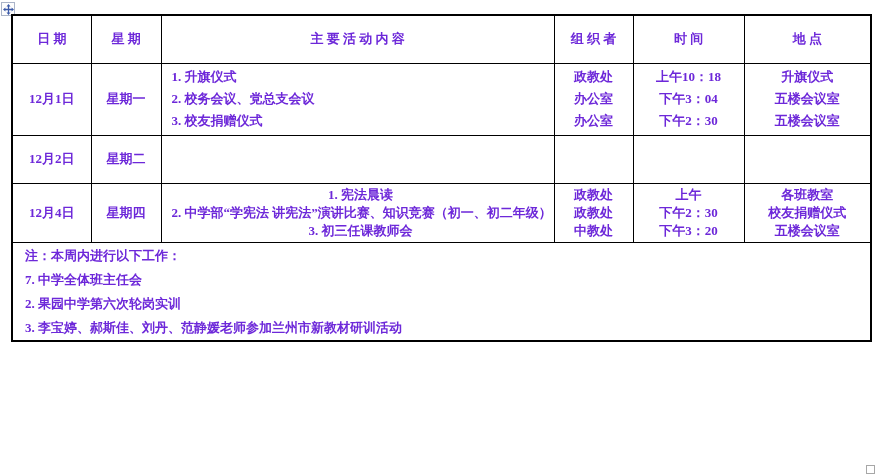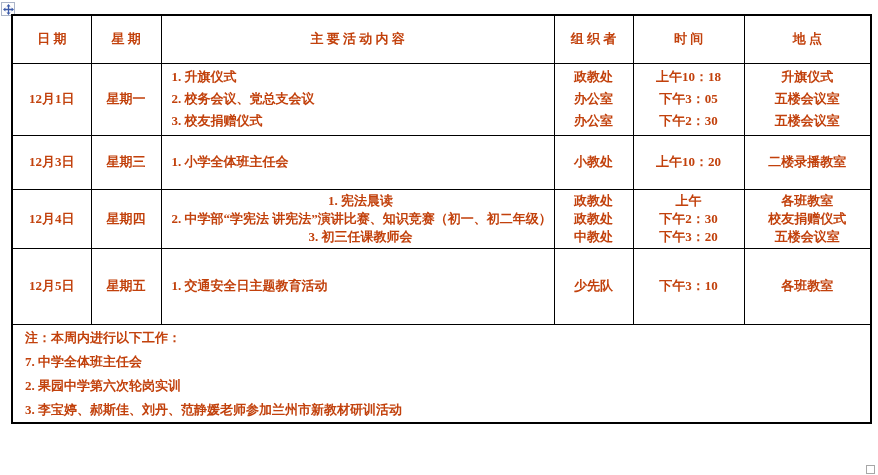--- a/index.html
+++ b/index.html
@@ -18,21 +18,21 @@
   .resize-handle{
     position:absolute;left:866px;top:465px;width:9px;height:9px;box-sizing:border-box;
     border:1px solid #a7a7a7;background:#ffffff;
   }
   table{
     position:absolute;left:11px;top:14px;width:859px;
     border-collapse:collapse;table-layout:fixed;
     border:2px solid #000;
   }
   th,td{
-    border:1px solid #000;padding:0;font-size:13px;font-weight:bold;color:#c2410c;
+    border:1px solid #000;padding:0;font-size:13px;font-weight:bold;color:#6d28d9;
     vertical-align:middle;overflow:hidden;
   }
   thead tr{height:48px;}
   th{text-align:center;}
   .row-0{height:72px;}
   .row-1{height:48px;}
   .row-2{height:54px;}
   .row-3{height:56px;}
   .row-4{height:76px;}
   .c-date,.c-week,.c-org,.c-time,.c-loc{text-align:center;}
@@ -91,48 +91,40 @@
           <div class="line">2.  校务会议、党总支会议</div>
           <div class="line">3.  校友捐赠仪式</div>
         </td>
         <td class="c-org">
           <div class="line">政教处</div>
           <div class="line">办公室</div>
           <div class="line">办公室</div>
         </td>
         <td class="c-time">
           <div class="line">上午10：18</div>
-          <div class="line">下午3：05</div>
+          <div class="line">下午3：04</div>
           <div class="line">下午2：30</div>
         </td>
         <td class="c-loc">
           <div class="line">升旗仪式</div>
           <div class="line">五楼会议室</div>
           <div class="line">五楼会议室</div>
         </td>
       </tr>
-      <tr class="row-2">
+      <tr class="row-1">
         <td class="c-date">
-          <div class="line">12月3日</div>
+          <div class="line">12月2日</div>
         </td>
         <td class="c-week">
-          <div class="line">星期三</div>
+          <div class="line">星期二</div>
         </td>
-        <td class="c-act">
-          <div class="line">1. 小学全体班主任会</div>
-        </td>
-        <td class="c-org">
-          <div class="line">小教处</div>
-        </td>
-        <td class="c-time">
-          <div class="line">上午10：20</div>
-        </td>
-        <td class="c-loc">
-          <div class="line">二楼录播教室</div>
-        </td>
+        <td class="c-act"></td>
+        <td class="c-org"></td>
+        <td class="c-time"></td>
+        <td class="c-loc"></td>
       </tr>
       <tr class="row-3">
         <td class="c-date">
           <div class="line">12月4日</div>
         </td>
         <td class="c-week">
           <div class="line">星期四</div>
         </td>
         <td class="c-act">
           <div class="line">1.  宪法晨读</div>
@@ -148,40 +140,20 @@
           <div class="line">上午</div>
           <div class="line">下午2：30</div>
           <div class="line">下午3：20</div>
         </td>
         <td class="c-loc">
           <div class="line">各班教室</div>
           <div class="line">校友捐赠仪式</div>
           <div class="line">五楼会议室</div>
         </td>
       </tr>
-      <tr class="row-4">
-        <td class="c-date">
-          <div class="line">12月5日</div>
-        </td>
-        <td class="c-week">
-          <div class="line">星期五</div>
-        </td>
-        <td class="c-act">
-          <div class="line">1.  交通安全日主题教育活动</div>
-        </td>
-        <td class="c-org">
-          <div class="line">少先队</div>
-        </td>
-        <td class="c-time">
-          <div class="line">下午3：10</div>
-        </td>
-        <td class="c-loc">
-          <div class="line">各班教室</div>
-        </td>
-      </tr>
     </tbody>
   <tbody>
     <tr class="notes-row">
       <td colspan="6">
         <div class="line">注：本周内进行以下工作：</div>
         <div id="notes-lines">
             <div class="line"><span>7.  中学全体班主任会</span></div>
             <div class="line"><span>2.  果园中学第六次轮岗实训</span></div>
             <div class="line"><span>3.  李宝婷、郝斯佳、刘丹、范静媛老师参加兰州市新教材</span><span class="wavy">研训活动</span></div>
           </div>

